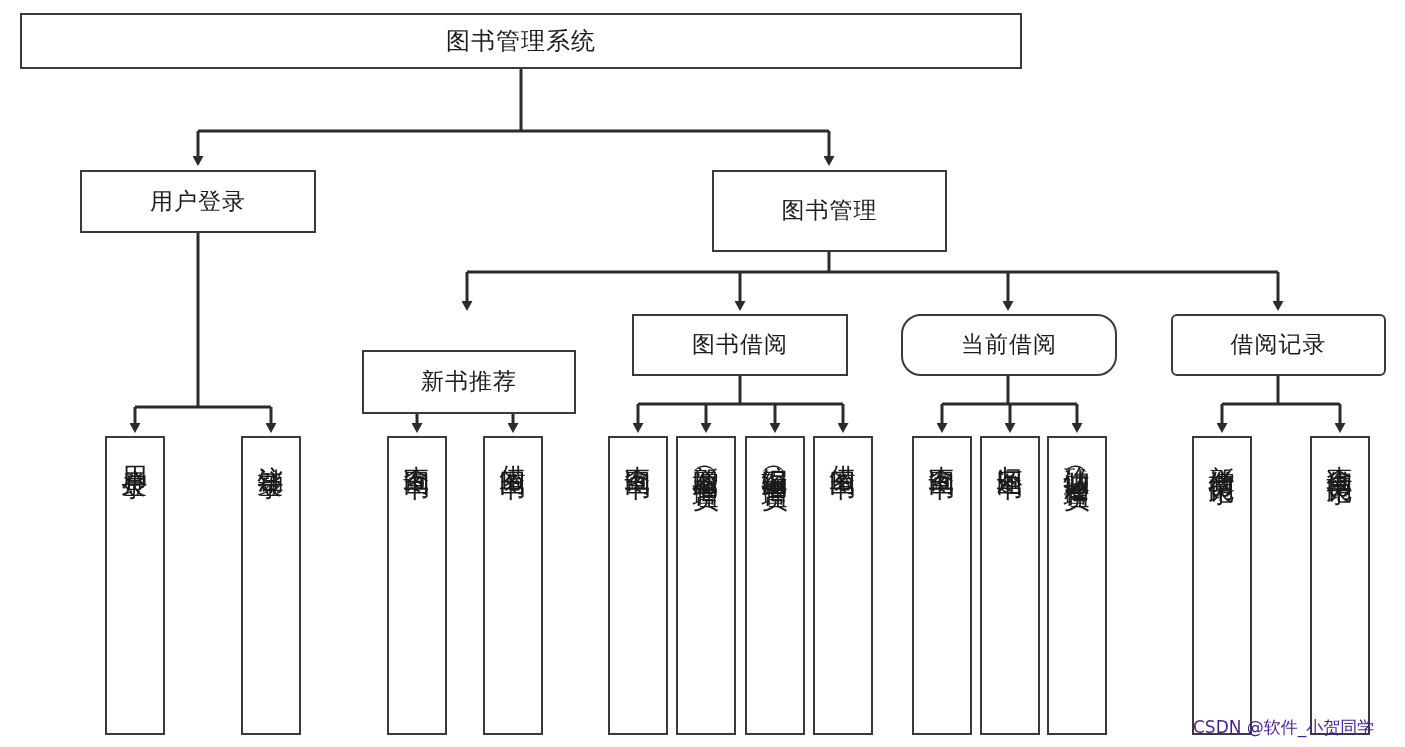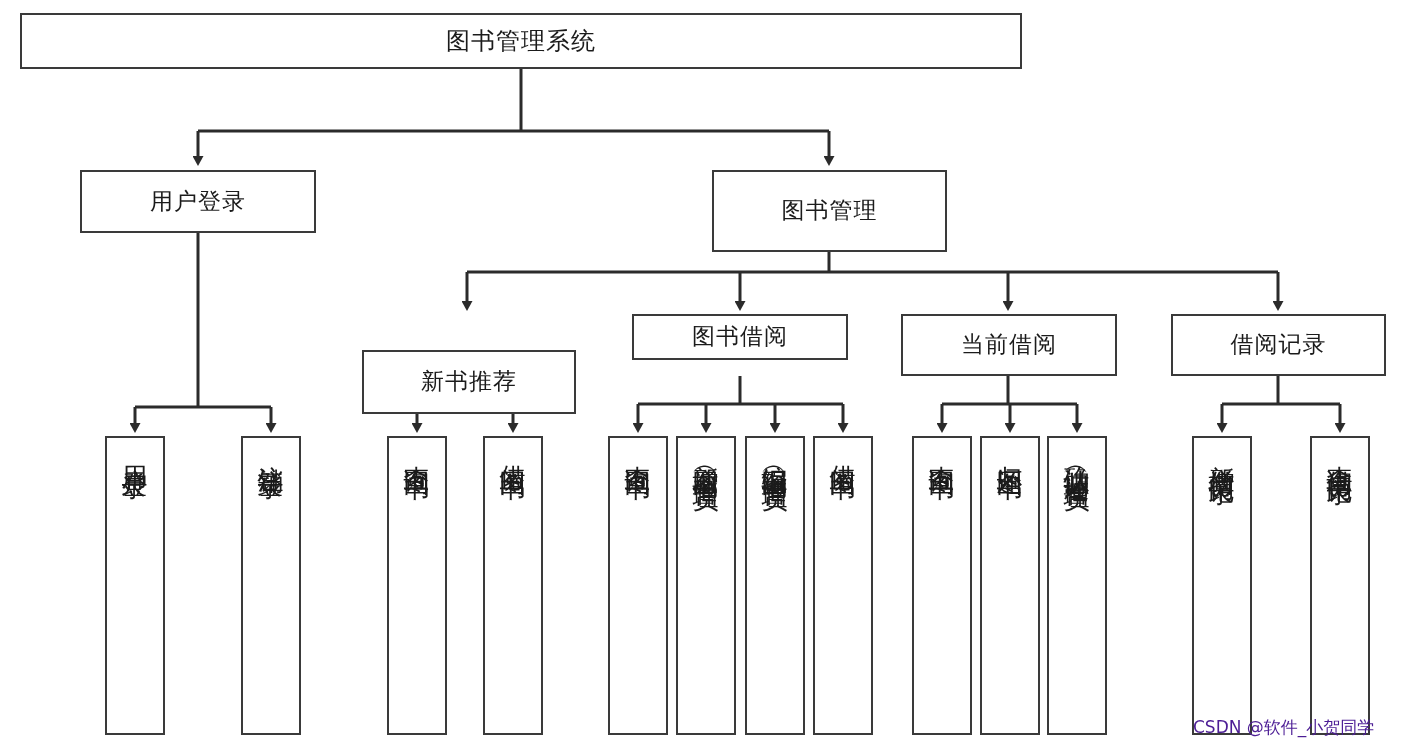--- a/index.html
+++ b/index.html
@@ -132,27 +132,27 @@
   <div class="node h" style="left:80px; top:170px; width:236px; height:63px;">
     <span class="label">用户登录</span>
   </div>
   <div class="node h" style="left:712px; top:170px; width:235px; height:82px;">
     <span class="label">图书管理</span>
   </div>
 
   <div class="node h" style="left:362px; top:314px; width:214px; height:64px;margin-top:36px;">
     <span class="label">新书推荐</span>
   </div>
-  <div class="node h" style="left:632px; top:314px; width:216px; height:46px;">
+  <div class="node h" style="left:632px; top:314px; width:216px; height:62px;">
     <span class="label">图书借阅</span>
   </div>
-  <div class="node h" style="left:901px; top:314px; width:216px; height:62px;">
+  <div class="node h" style="left:901px; top:314px; width:216px; height:62px;border-radius:20px;">
     <span class="label">当前借阅</span>
   </div>
-  <div class="node h" style="left:1171px; top:314px; width:215px; height:62px;">
+  <div class="node h" style="left:1171px; top:314px; width:215px; height:62px;border-radius:6px;">
     <span class="label">借阅记录</span>
   </div>
 
   <div class="node v" style="left:105px; top:436px; width:60px; height:299px;">
     <span class="label">用户登录</span>
   </div>
   <div class="node v" style="left:241px; top:436px; width:60px; height:299px;">
     <span class="label">注销登录</span>
   </div>
 

